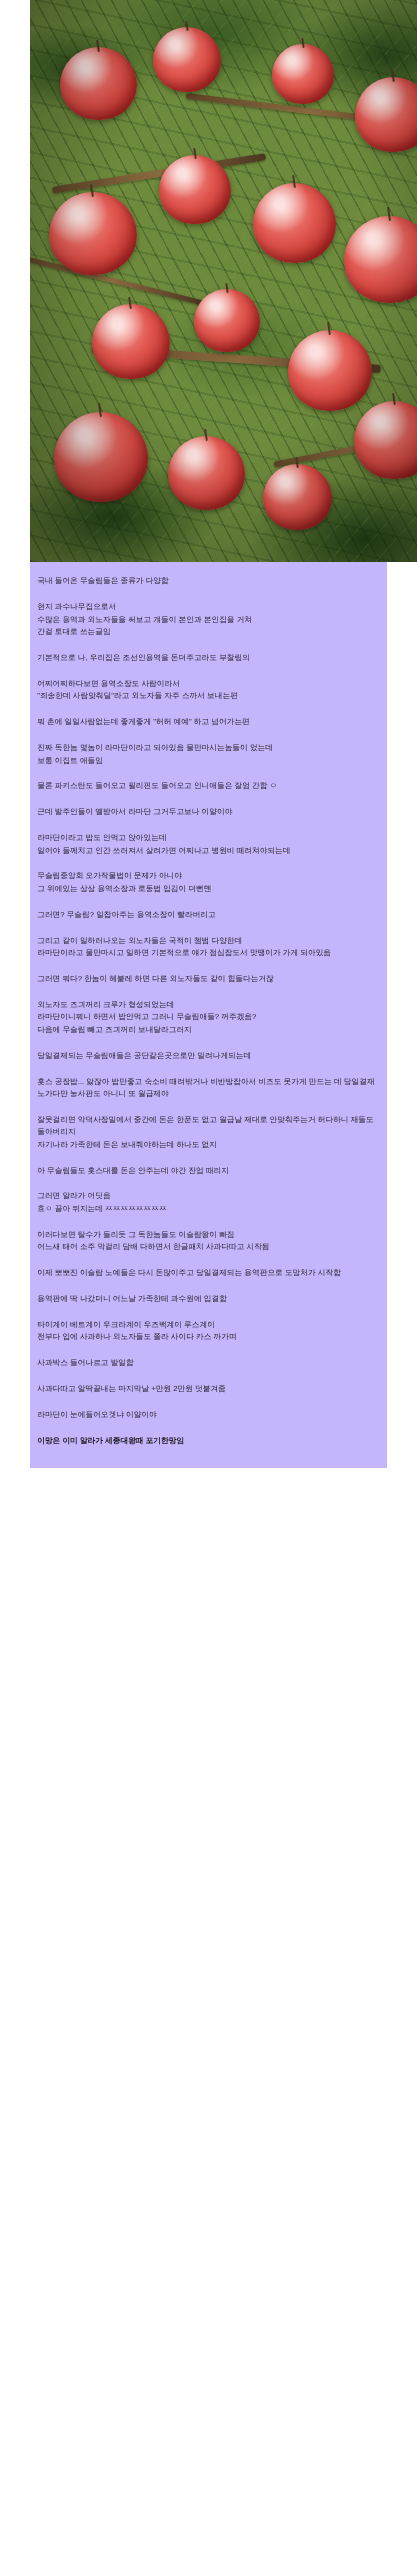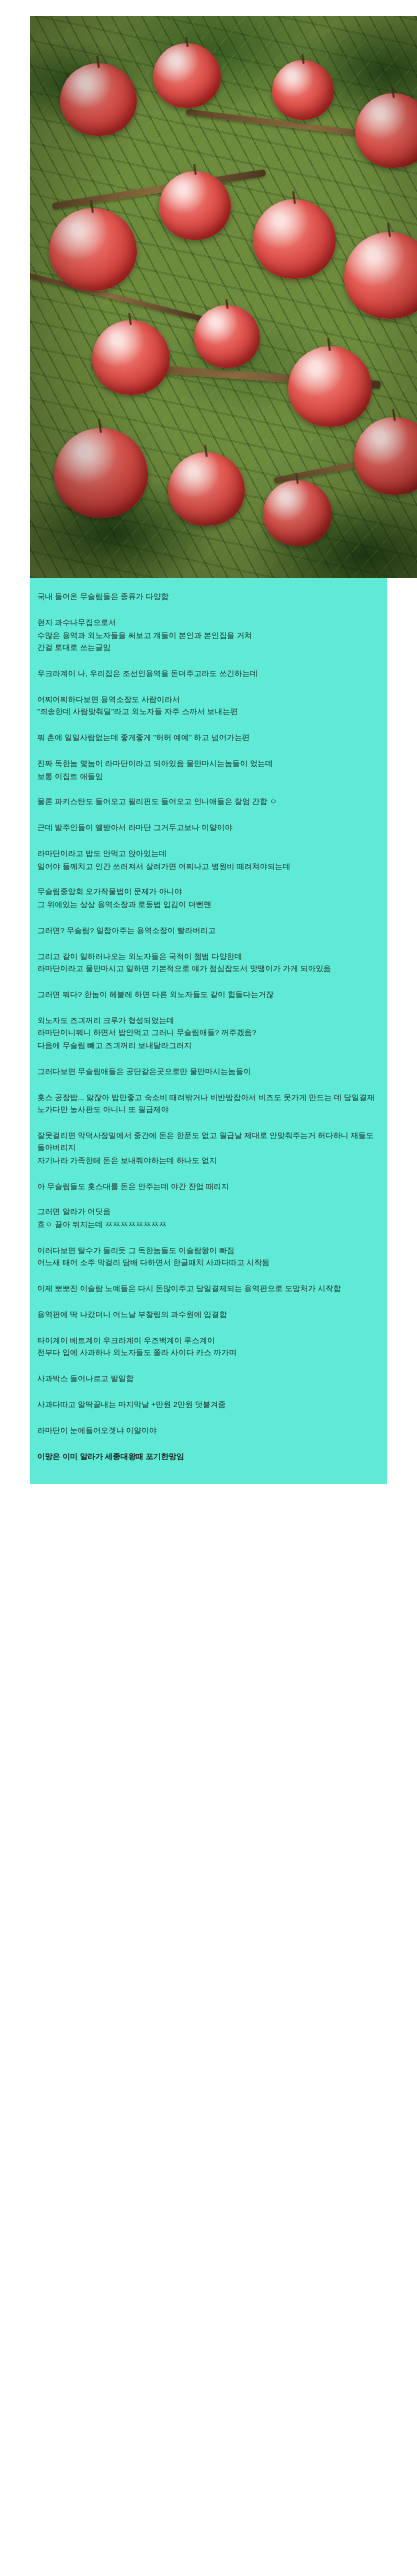--- a/index.html
+++ b/index.html
@@ -7,22 +7,22 @@
     padding: 0;
     background: #ffffff;
   }
   body {
     width: 417px;
     font-family: "Liberation Sans", sans-serif;
     color: #222222;
   }
   .page {
     width: 357px;
-    margin: 16px auto;
-    background: #5eead4;
+    margin: 0 auto;
+    background: #c4b5fd;
     box-sizing: border-box;
   }
   .hero {
     width: 417px;
     height: 562px;
     position: relative;
     overflow: hidden;
     background: #6d8a3d;
   }
   
@@ -139,50 +139,50 @@
     <div class="vignette"></div>
   </div>
 
   <div class="spacer-top"></div>
 
   <div class="body-text">
     <p class="para">국내 들어온 무슬림들은 종류가 다양함</p>
     <p class="para">현지 과수나무집으로서
 수많은 용역과 외노자들을 써보고 걔들이 본인과 본인집을 거쳐
 간걸 토대로 쓰는글임</p>
-    <p class="para">우크라계이 나, 우리집은 조선인용역을 돈더주고라도 쓰긴하는데</p>
+    <p class="para">기본적으로 나, 우리집은 조선인용역을 돈더주고라도 부찰링의</p>
     <p class="para">어찌어찌하다보면 용역소장도 사람이라서
 "죄송한데 사람맞춰딜"라고 외노자들 자주 스까서 보내는편</p>
     <p class="para">뭐 촌에 일일사람없는데 좋게좋게 "허허 예예" 하고 넘어가는편</p>
     <p class="para">진짜 독한놈 몇놈이 라마단이라고 되아있음 물만마시는놈들이 었는데
 보통 이집트 애들임</p>
     <p class="para">물론 파키스탄도 들어오고 필리핀도 들어오고 인니애들은 잘엄 간함 ㅇ</p>
     <p class="para">근데 밭주인들이 옐받아서 라마단 그거두고보나 이얄이야</p>
     <p class="para">라마단이라고 밥도 안먹고 앉아있는데
 일어야 들께치고 인간 쓰러져서 살려가면 어찌나고 병원비 떼려쳐야되는데</p>
     <p class="para">무슬림중앙회 오가작물법이 문제가 아니야
 그 위에있는 상상 용역소장과 로동법 입김이 더뻔맨</p>
     <p class="para">그러면? 무슬림? 일찹아주는 용역소장이 빨라버리고</p>
     <p class="para">그리고 같이 일하러나오는 외노자들은 국적이 쳄범 다양한데
 라마단이라고 물만마시고 일하면 기본적으로 얘가 점심잡도서 맛땡이가 가게 되아있음</p>
     <p class="para">그러면 뭐다? 한놈이 헤붙레 하면 다른 외노자들도 같이 힘들다는거잖</p>
     <p class="para">외노자도 즈긔꺼리 크루가 형성되었는데
 라마단이니뭐니 하면서 밥안먹고 그러니 무슬림애들? 꺼주겠음?
 다음에 무슬림 빼고 즈긔꺼리 보내달라그러지</p>
-    <p class="para">그러다보면 무슬림애들은 공단같은곳으로만 물만마시는놈들이</p>
+    <p class="para">당일결제되는 무슬림애들은 공단같은곳으로만 밀려나게되는데</p>
     <p class="para">홋스 공장밥... 앓잖아 밥만좋고 숙소비 때려밖거나 비반방잡아서 비즈도 못가게 만드는 데 당일결재 노가다만 농사판도 아니니 또 월급제야</p>
     <p class="para">잘못걸리면 악덕사장밑에서 중간에 돈은 한푼도 없고 월급날 제대로 안맞춰주는거 허다하니 재들도 돌아버리지
 자기나라 가족한테 돈은 보내줘야하는데 하나도 없지</p>
     <p class="para">아 무슬림들도 홋스대를 돈은 안주는데 야간 잔업 때리지</p>
     <p class="para">그러면 알라가 어딧음
 흐ㅇ 끌아 뒤지는데 ㅉㅉㅉㅉㅉㅉㅉㅉ</p>
     <p class="para">이러다보면 탈수가 들리듯 그 독한놈들도 이슬람왕이 빠짐
 어느새 태어 소주 막걸리 담배 다하면서 한글패치 사과다따고 시작됨</p>
     <p class="para">이제 뽀뽀진 이슬람 노예들은 다시 돈많이주고 당일결제되는 용역판으로 도망처가 시작함</p>
-    <p class="para">용역판에 딱 나갔더니 어느날 부찰링의 과수원에 입결함</p>
+    <p class="para">용역판에 딱 나갔더니 어느날 가족한테 과수원에 입결함</p>
     <p class="para">타이계이 베트계이 우크라계이 우즈백계이 루스계이
 전부다 입에 사과하나 외노자들도 쫄라 사이다 카스 까가며</p>
     <p class="para">사과박스 들어나르고 밭일함</p>
     <p class="para">사과다따고 알딱끝내는 마지막날 +만원 2만원 덧붙겨줌</p>
     <p class="para">라마단이 눈에들어오겟냐 이얄이야</p>
     <p class="para">이망은 이미 알라가 세종대왕때 포기한망임</p>
   </div>
 
 </div>
 

